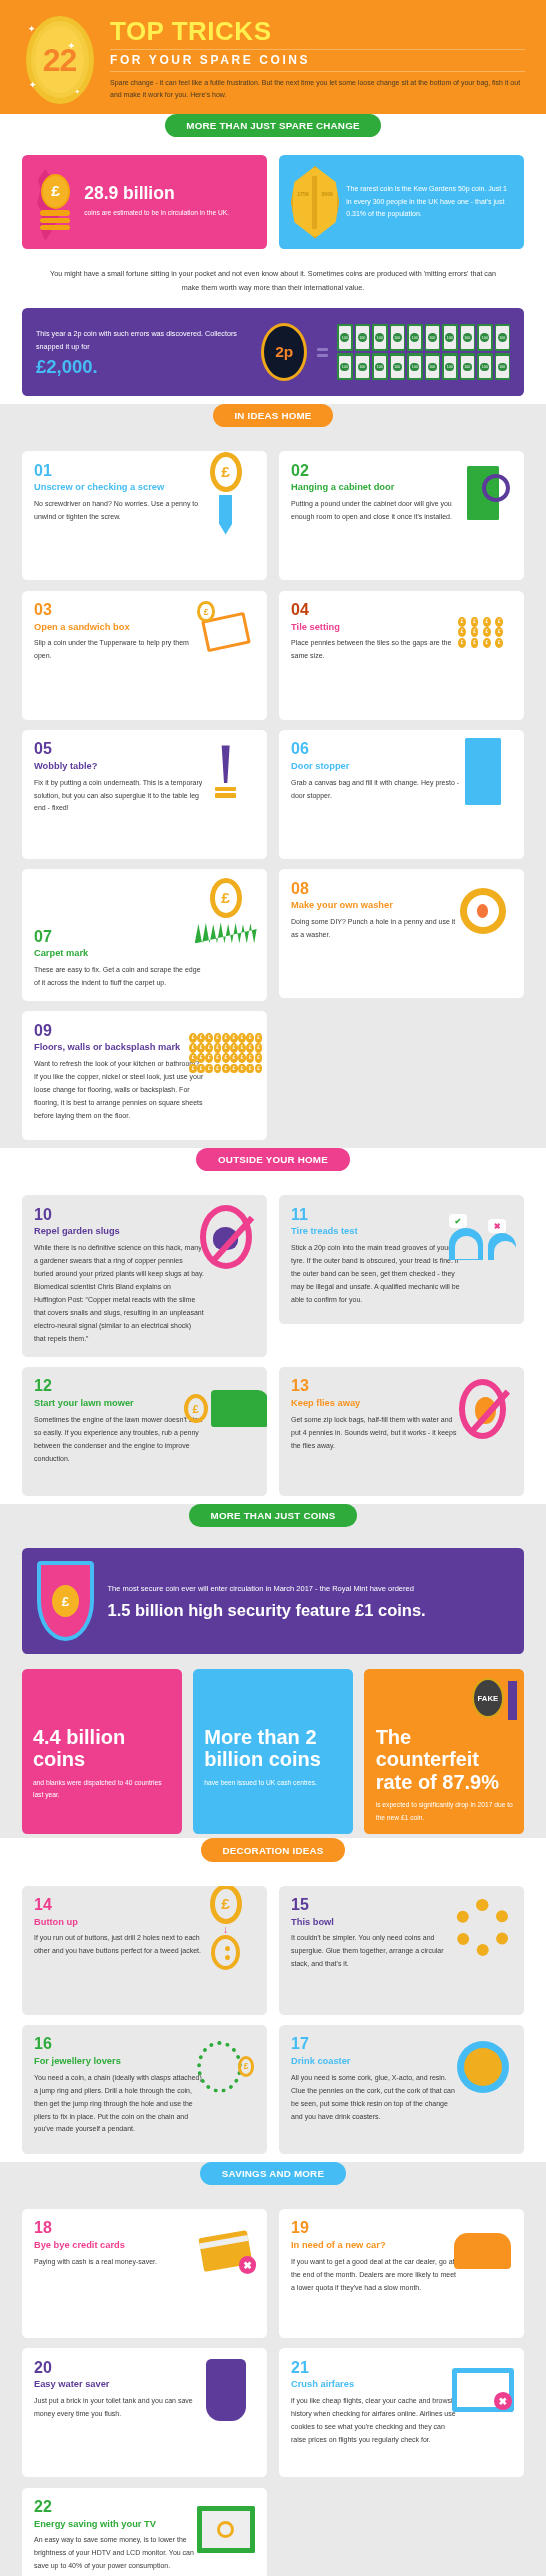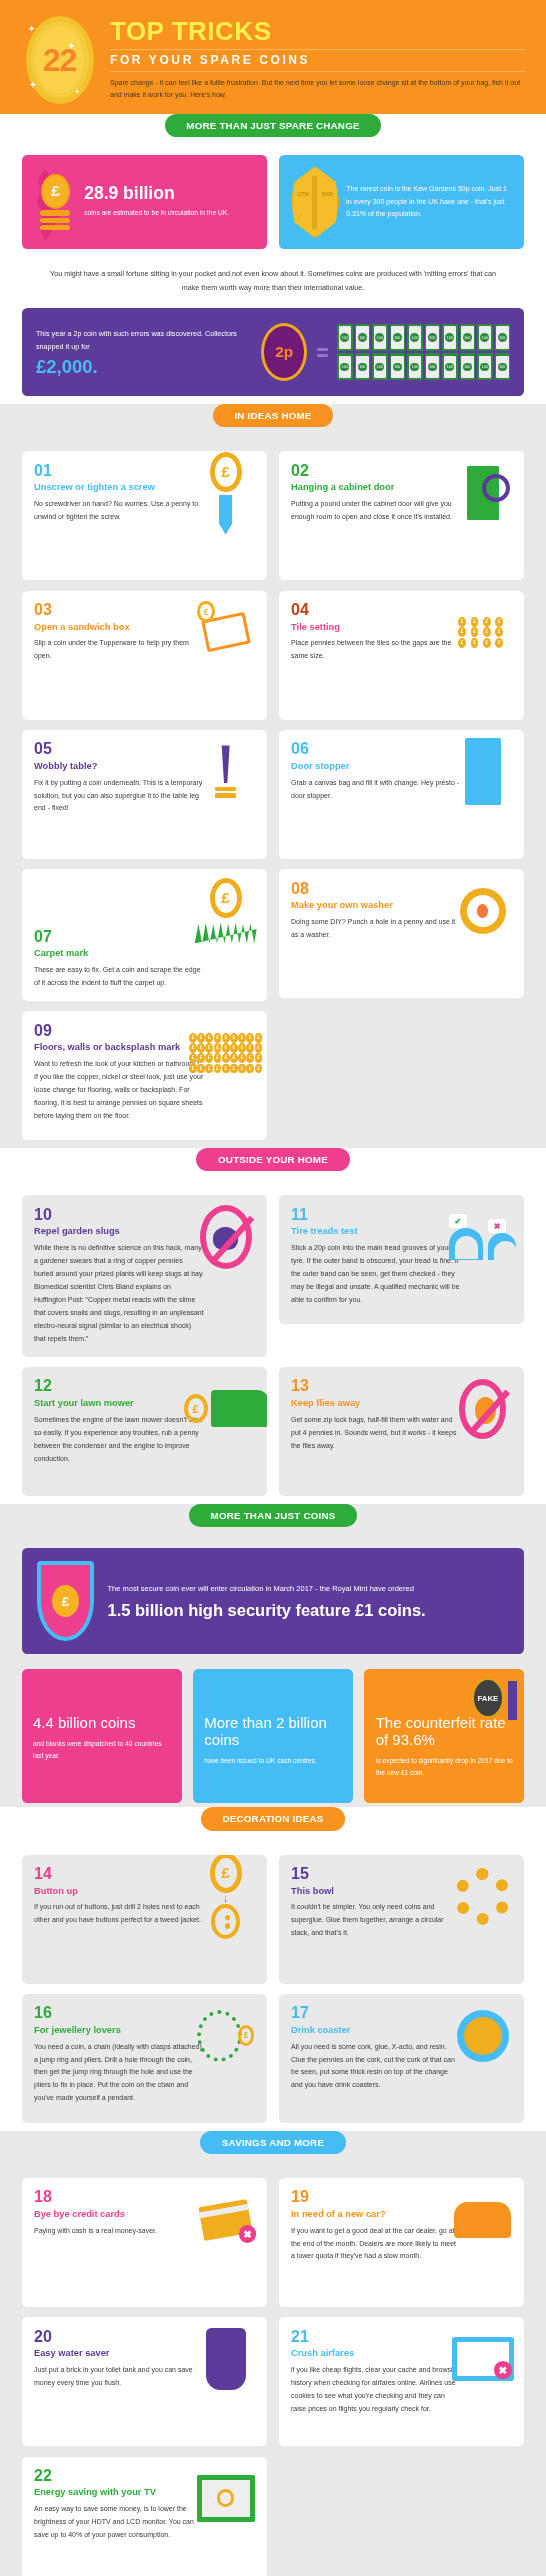--- a/index.html
+++ b/index.html
@@ -129,21 +129,21 @@
     background: #5c3b9b; border-radius: 5.2px;
     padding: 13.4px 14.4px;
     display: flex; align-items: center; gap: 9.3px;
     min-height: 88px;
   }
   .purple-text { flex: 0 0 216px; }
   .purple-text p { font-size: 7.2px; color: #fff; line-height: 1.85; }
   .purple-amount { font-size: 18.5px; font-weight: bold; color: #45bdf4; margin-top: 2.1px; }
   .coin2p {
     width: 46px; height: 58px; border-radius: 50%;
-    background: #701a75; border: 3.1px solid #f0a81b;
+    background: #0f172a; border: 3.1px solid #f0a81b;
     display: flex; align-items: center; justify-content: center;
     color: #f5832a; font-size: 15.5px; font-weight: bold; flex: 0 0 46px;
   }
   .eqsign { display:flex; flex-direction:column; gap:2.6px; flex:0 0 11.3px; }
   .eqsign i { display:block; width:11.3px; height:3.6px; background:#8f78c3; border-radius:1px; }
   .notes-grid { display: grid; grid-template-columns: repeat(10, 1fr); gap: 2.1px; flex: 1; }
   .note-bill {
     height: 27px; background: #2d8b3f; border-radius: 1px;
     display: flex; align-items: center; justify-content: center;
     position: relative;
@@ -244,21 +244,21 @@
     border-radius: 4.1px 4.1px 50% 50%;
     display:flex;align-items:center;justify-content:center;
   }
   .shield .art-coin { border-color:#f5b324; color:#fff; background:#f5b324; width:27px;height:32px;border-width:4.1px;font-size:13.4px;}
   .secure-text p { font-size: 7.5px; color: #fff; line-height: 1.85; }
   .secure-big { font-size: 16.5px; font-weight: bold; color: #fff; line-height: 1.25; margin-top: 4.1px; }
 
   .three-row { display: flex; gap: 11.3px; padding: 14.4px 21.6px 17.5px 21.6px; }
   .three-card { flex: 1; border-radius: 5.2px; padding: 10.3px 11.3px; min-height: 134px; position: relative; overflow:hidden;}
   .three-card.pink{background:#ee3f8f;} .three-card.blue{background:#45bdf4;} .three-card.orange{background:#f7931e;}
-  .three-big { font-size: 15px; font-weight: normal; color:#fff; line-height:1.12; margin-top: 36px; }
+  .three-big { font-size: 20px; font-weight: bold; color:#fff; line-height:1.12; margin-top: 47px; }
   .three-small { font-size: 6.7px; color:#fff; line-height:1.8; margin-top: 6.2px; }
   .fake-coin { position:absolute; right: 20.6px; top: 9.3px; width:32px;height:40px;border-radius:50%;
      background:#404040; border:2.6px solid #d9a516; color:#fff;font-size:7.7px;font-weight:bold;
      display:flex;align-items:center;justify-content:center;}
   .down-arrow { position:absolute; right:7.2px; top:12.4px; width:9.3px; height:39px; background:#5c3b9b;}
 </style>
 </head>
 <body>
 
 <div class="page">
@@ -397,21 +397,21 @@
     <div class="tips" id="tipsHome">
         <div class="tip white tall">
           <div class="tip-art">
             <div style="text-align:center">
               <div class="art-coin">£</div>
               <div class="art-screw" style="margin:3.1px auto 0"></div>
             </div>
           </div>
           <div>
             <div class="tip-num" style="color: rgb(69, 189, 244);">01</div>
-            <div class="tip-title" style="color: rgb(69, 189, 244);">Unscrew or tighten a screw</div>
+            <div class="tip-title" style="color: rgb(69, 189, 244);">Unscrew or checking a screw</div>
             <div class="tip-body">No screwdriver on hand? No worries. Use a penny to unwind or tighten the screw.</div>
           </div>
         </div>
         <div class="tip white tall">
           <div class="tip-art">
             <div style="position:relative">
               <div class="art-door"></div>
               <div class="art-mag" style="position:absolute;right:-11.3px;top:8.2px"></div>
             </div>
           </div>
@@ -640,21 +640,21 @@
           <div class="three-big">4.4 billion coins</div>
           <div class="three-small">and blanks were dispatched to 40 countries last year.</div>
         </div>
         <div class="three-card blue">
           <div class="three-big">More than 2 billion coins</div>
           <div class="three-small">have been issued to UK cash centres.</div>
         </div>
         <div class="three-card orange">
           <div class="fake-coin">FAKE</div>
           <div class="down-arrow"></div>
-          <div class="three-big">The counterfeit rate of 93.6%</div>
+          <div class="three-big">The counterfeit rate of 87.9%</div>
           <div class="three-small">is expected to significantly drop in 2017 due to the new £1 coin.</div>
         </div>
       </div>
   </div>
 
   <div class="band-white">
     <div class="pill-wrap offset-up">
         <span class="pill orange">DECORATION IDEAS</span>
       </div>
     <div class="tips" id="tipsDecor">

